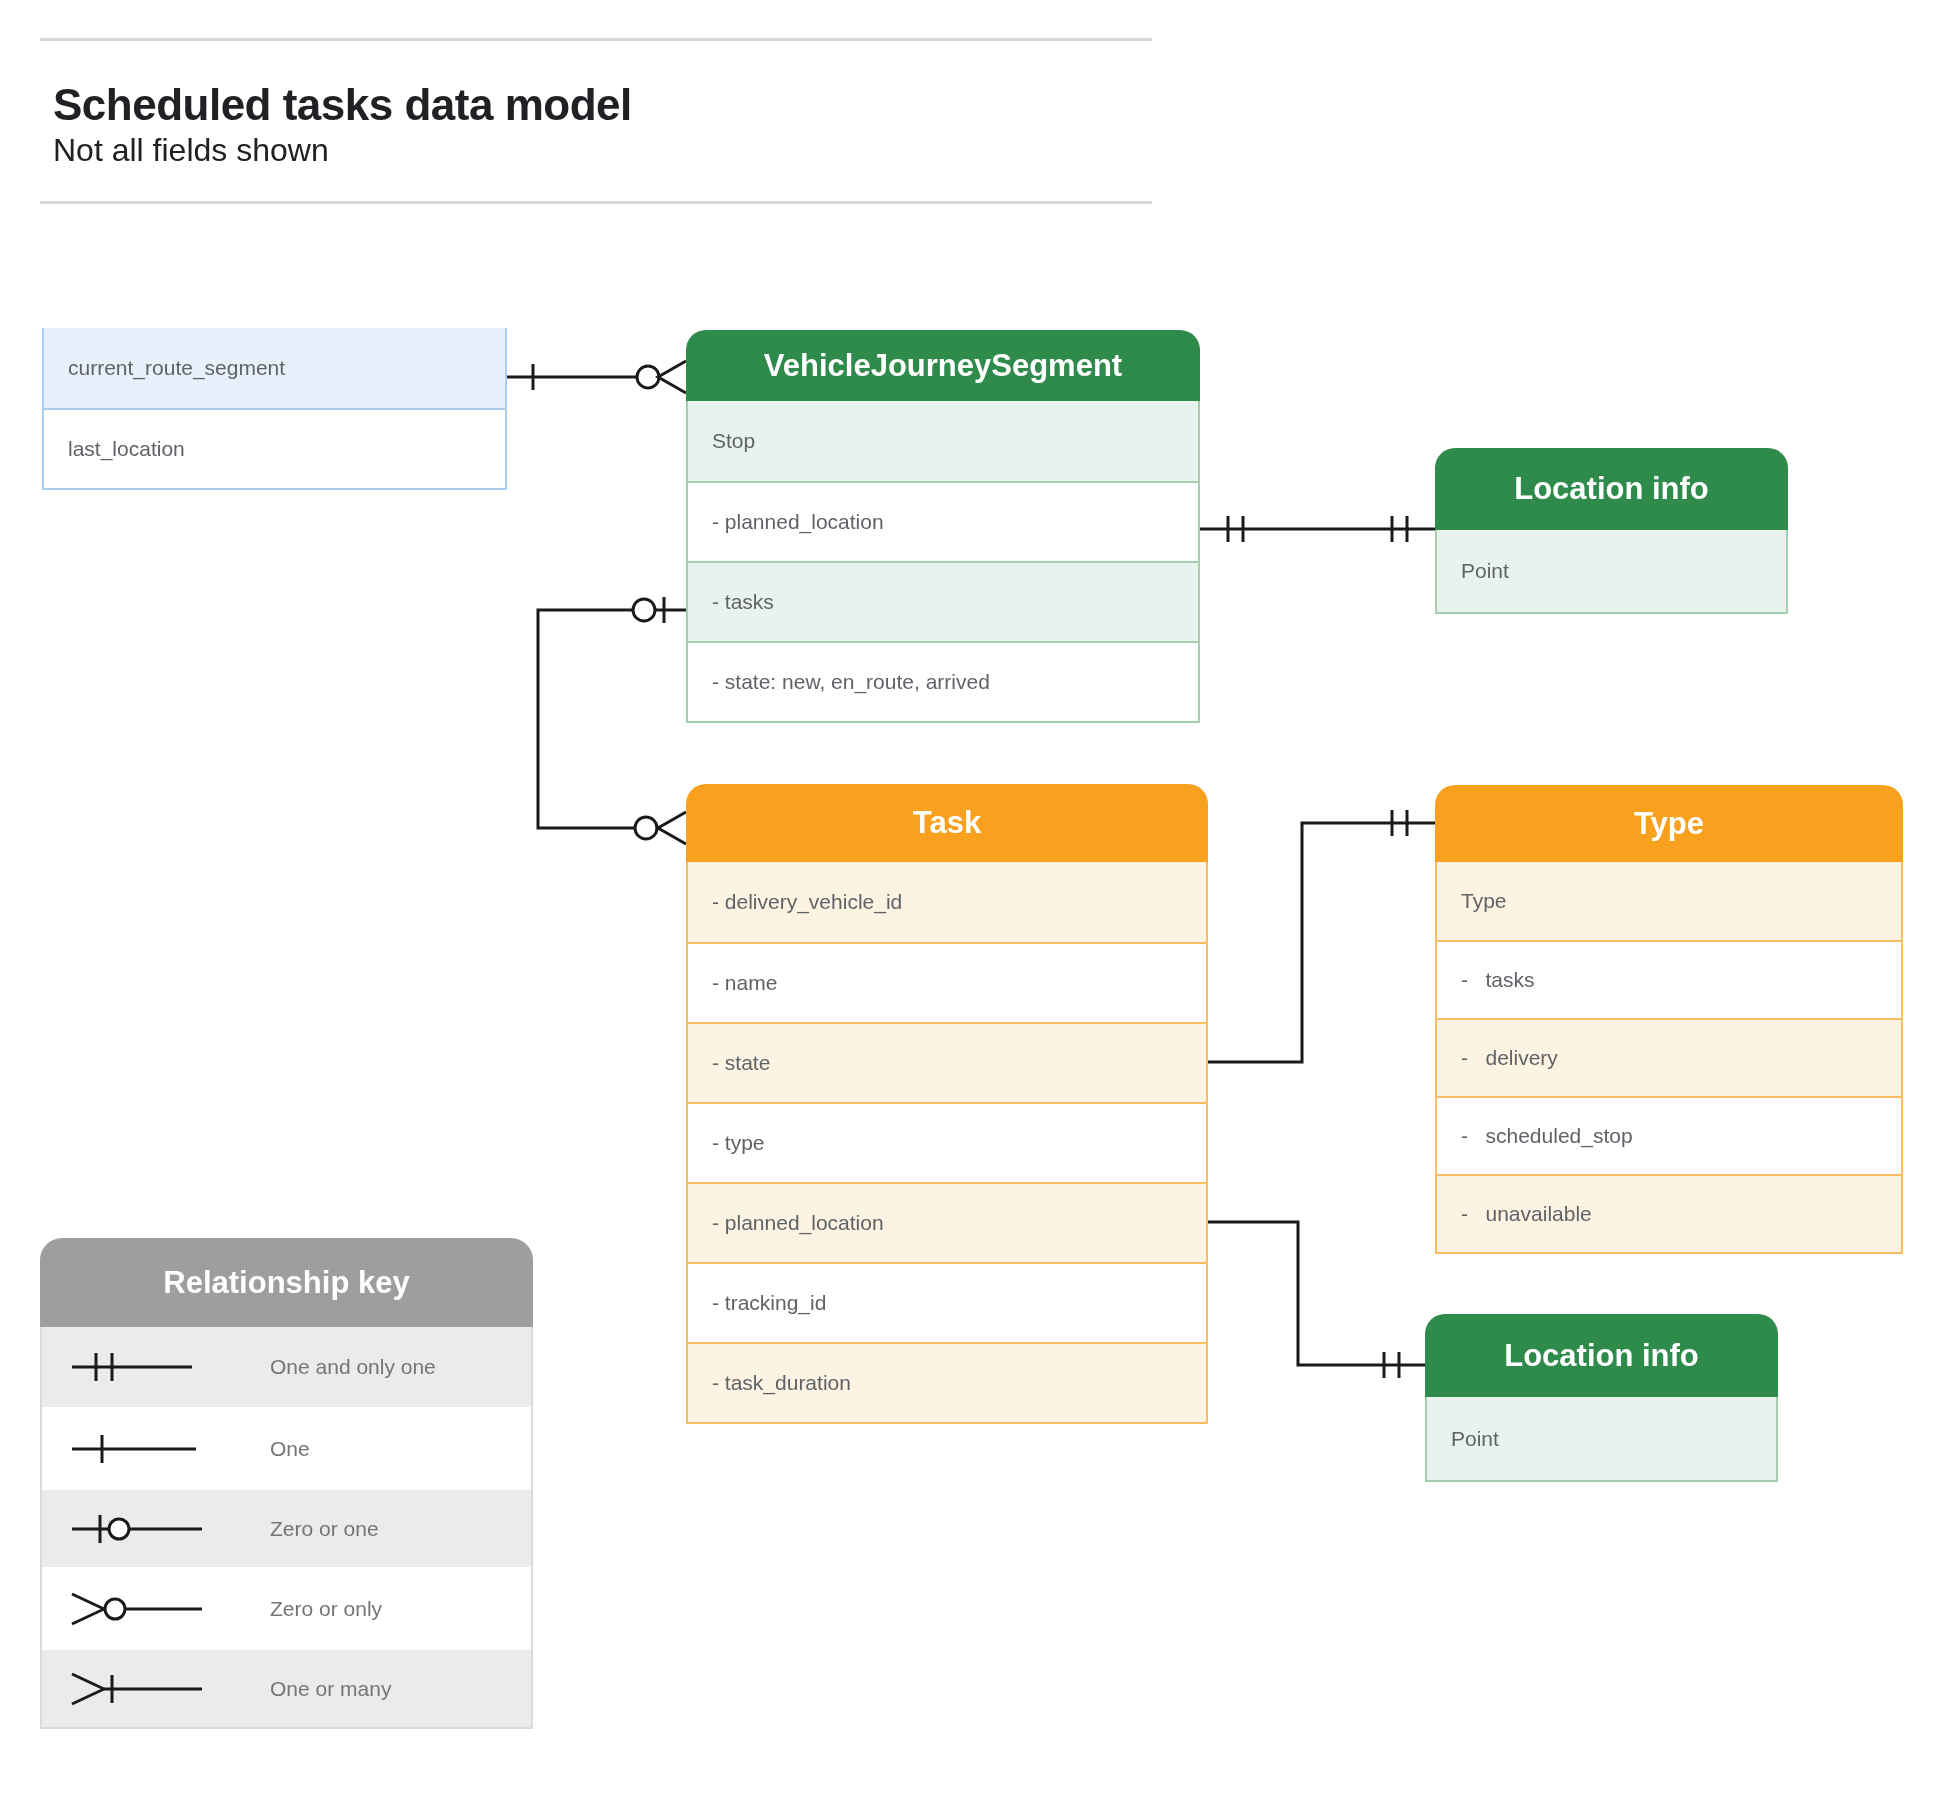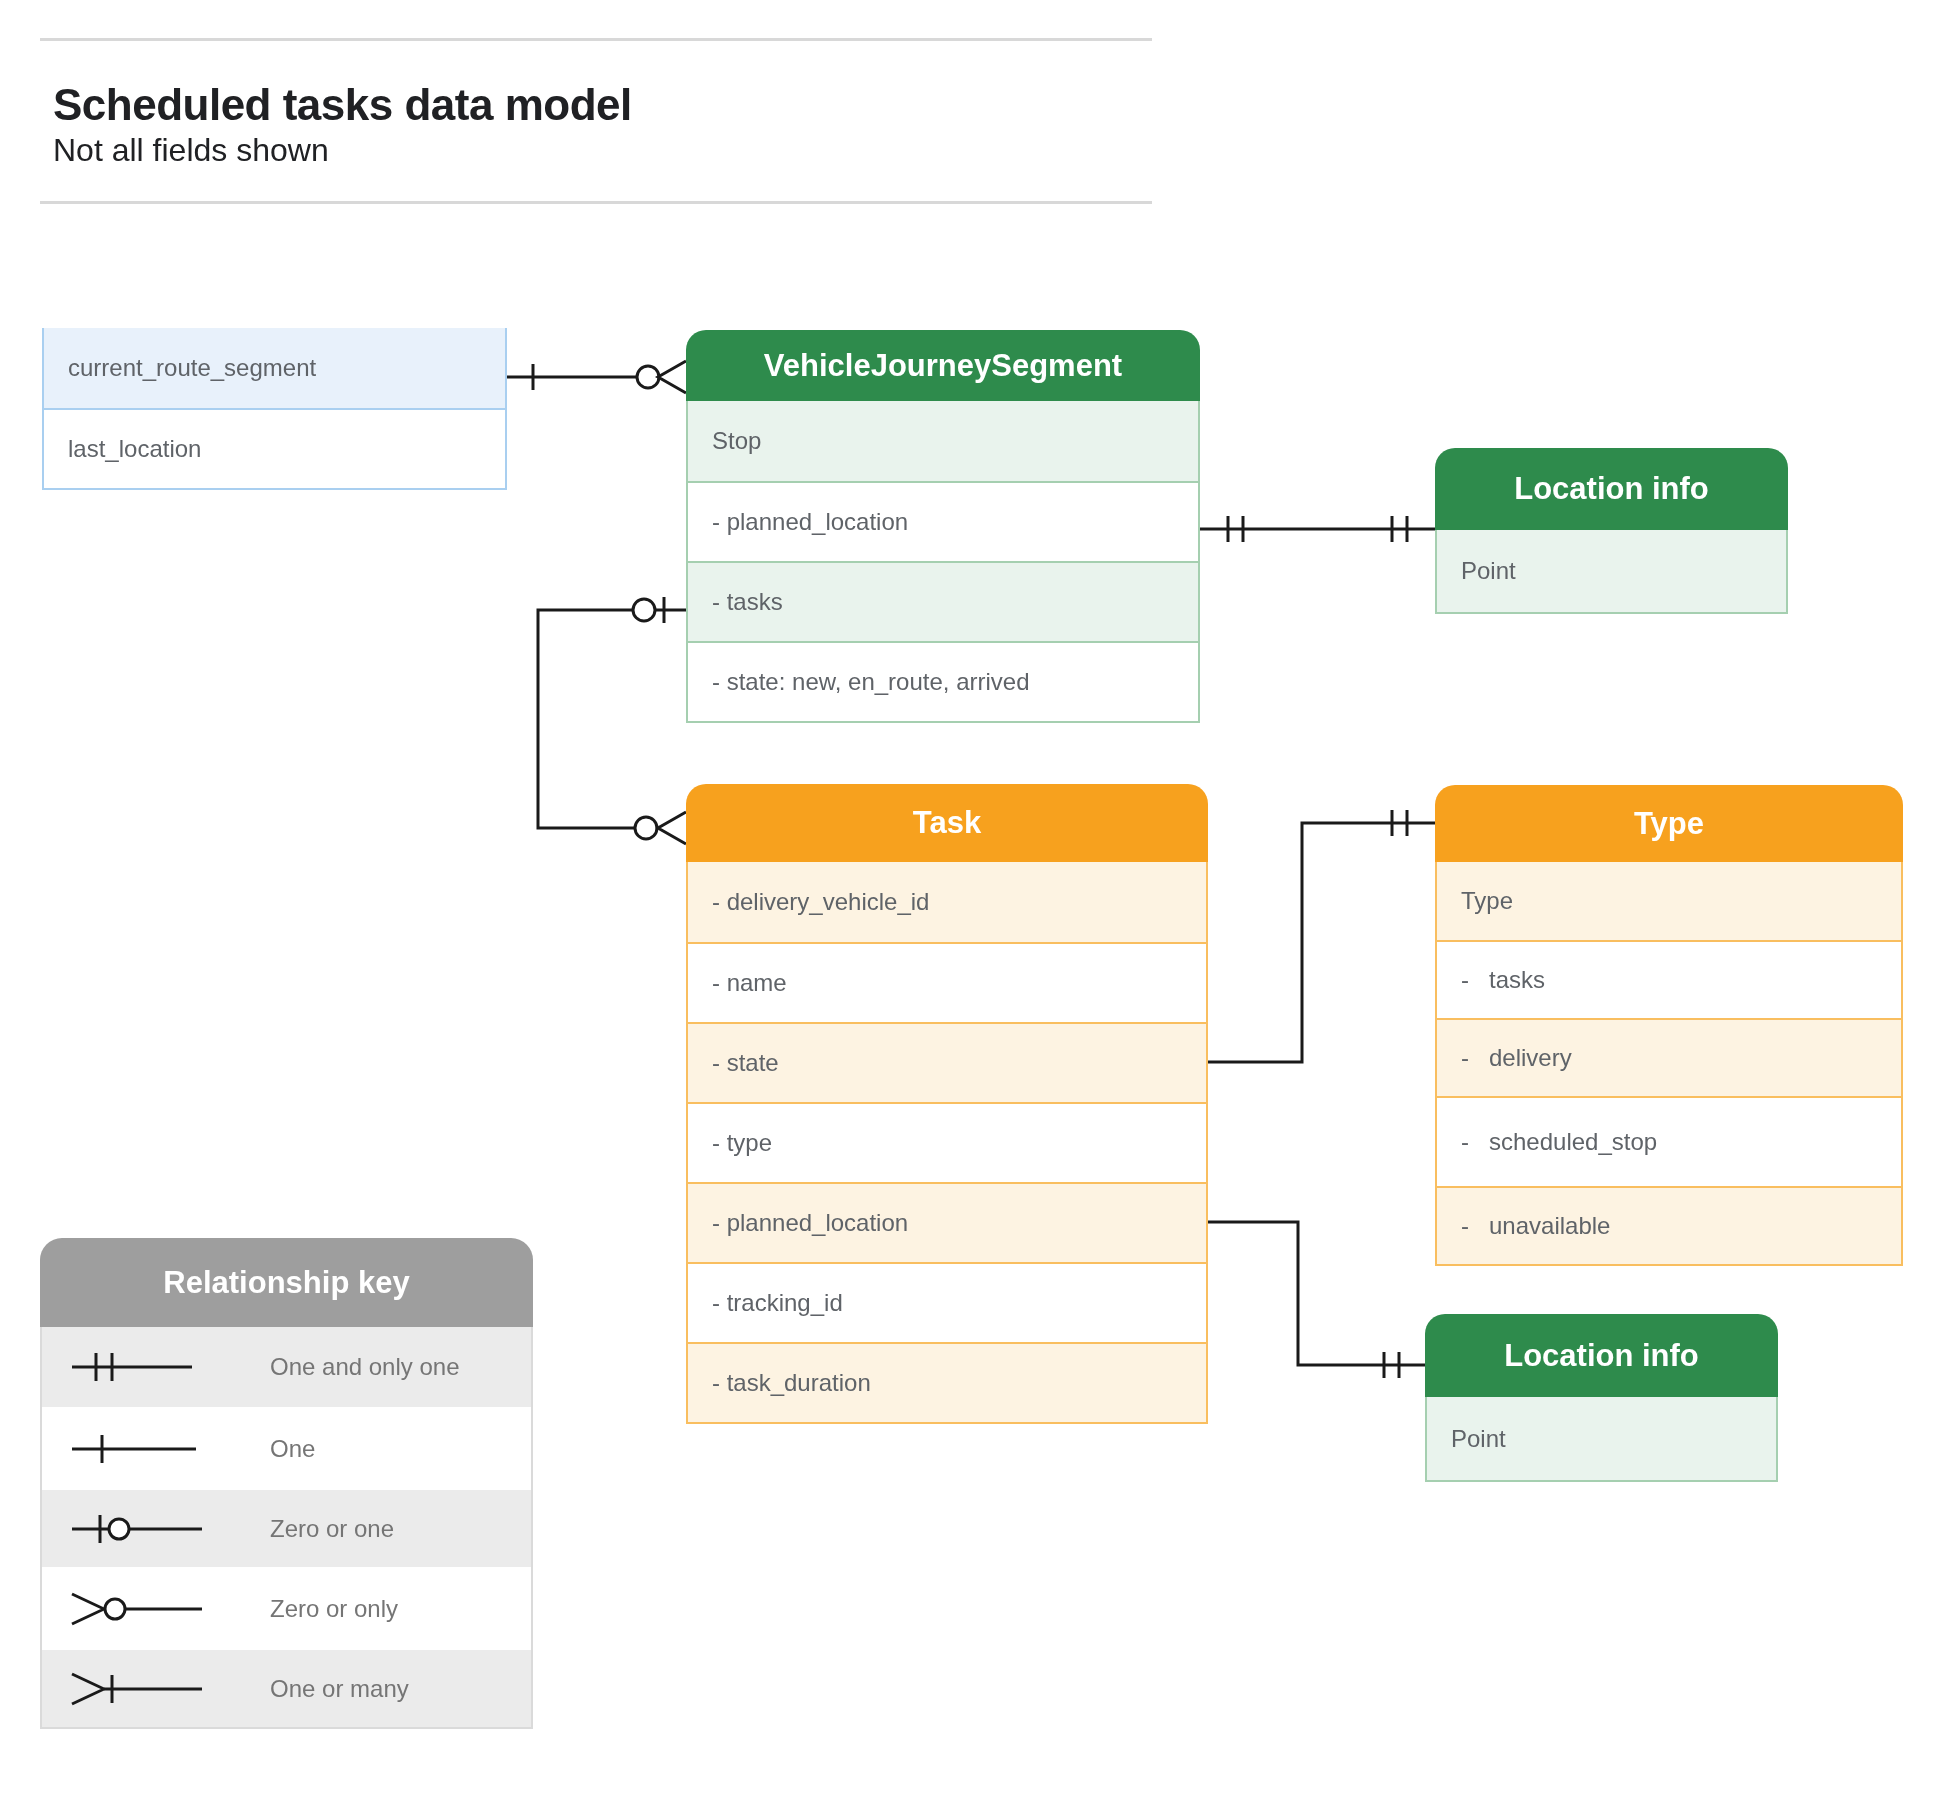--- a/index.html
+++ b/index.html
@@ -15,21 +15,21 @@
   .page-subtitle{position:absolute;left:53px;top:132px;font-size:32px;color:#202124;}
 
   .entity{position:absolute;box-sizing:border-box;}
   .hdr{
     box-sizing:border-box;display:flex;align-items:center;justify-content:center;
     color:#ffffff;font-weight:700;font-size:31px;border-radius:20px 20px 0 0;
   }
   .rows{box-sizing:border-box;border-style:solid;border-width:0 2px 2px 2px;background:#fff;}
   .row{
     box-sizing:border-box;display:flex;align-items:center;padding-left:24px;
-    font-size:24px;color:#5f6368;white-space:pre;background:#ffffff;
+    font-size:21px;color:#5f6368;white-space:pre;background:#ffffff;
   }
   .row + .row{border-top:2px solid;}
 
   .e-blue .hdr{background:#1b87d2;}
   .e-blue .rows{border-color:#a9cff0;}
   .e-blue .row + .row{border-top-color:#a9cff0;}
   .e-blue .rows .row:nth-child(odd){background:#e8f1fb;}
 
   .e-green .hdr{background:#2e8b4c;}
   .e-green .rows{border-color:#a5cfb0;}
@@ -137,21 +137,21 @@
       <div class="row" style="height:80px">- task_duration</div>
     </div>
   </div>
 
   <div class="entity e-orange" style="left:1435px;top:785px;width:468px">
     <div class="hdr" style="height:77px">Type</div>
     <div class="rows">
       <div class="row" style="height:78px">Type</div>
       <div class="row" style="height:78px">-   tasks</div>
       <div class="row" style="height:78px">-   delivery</div>
-      <div class="row" style="height:90px">-   scheduled_stop</div>
+      <div class="row" style="height:78px">-   scheduled_stop</div>
       <div class="row" style="height:78px">-   unavailable</div>
     </div>
   </div>
 
   <div class="entity e-green" style="left:1425px;top:1314px;width:353px">
     <div class="hdr" style="height:83px">Location info</div>
     <div class="rows">
       <div class="row" style="height:83px">Point</div>
     </div>
   </div>

